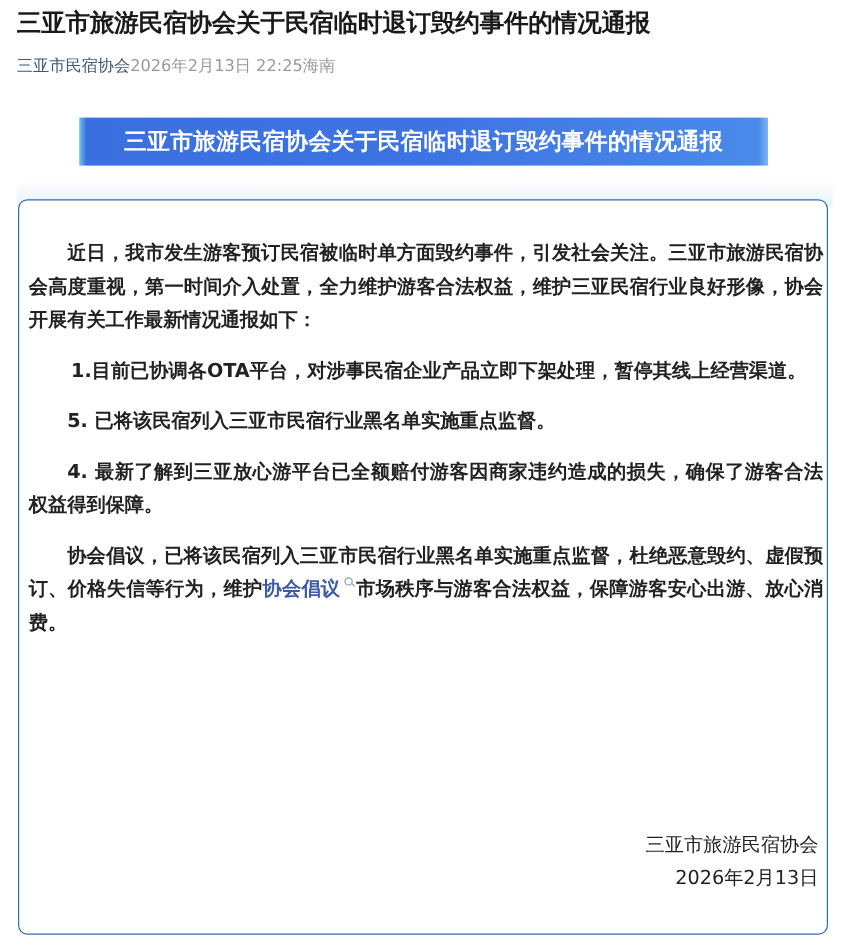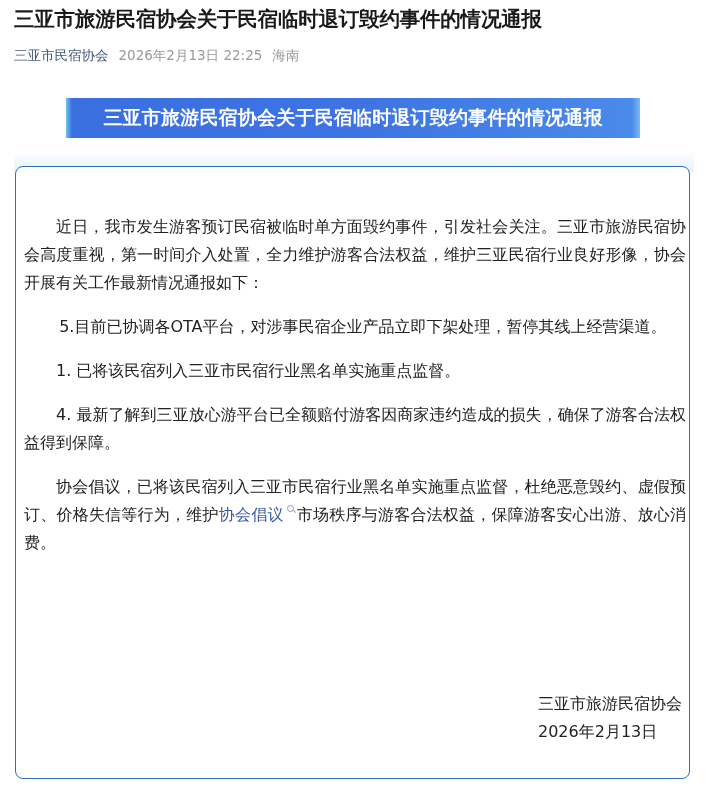--- a/index.html
+++ b/index.html
@@ -9,21 +9,21 @@
       color: #222222;
     }
     .title {
       position: absolute; left: 14px; top: 4px; width: 690px;
       font-size: 20.5px; font-weight: bold; color: #1a1a1a;
       line-height: 30px; letter-spacing: -0.2px; white-space: nowrap;
     }
     .meta {
       position: absolute; left: 14px; top: 44px;
       font-size: 13.5px; line-height: 22px; white-space: nowrap;
-      display: flex; gap: 10px;
+      display: flex; 
     }
     .meta .author { color: #405775; }
     .meta .time, .meta .loc { color: #999999; }
     .banner {
       position: absolute; left: 66px; top: 98px; width: 574px; height: 40px;
       background: linear-gradient(90deg, #6ec6f0 0px, #3a6fe0 6px, #3d73e2 50%, #4a8aea calc(100% - 8px), #7fb8f2 100%);
       display: flex; align-items: center; justify-content: center;
     }
     .banner span {
       color: #ffffff; font-size: 19px; font-weight: bold; letter-spacing: 0.2px;
@@ -35,38 +35,38 @@
     }
     .card {
       position: absolute; left: 15px; top: 166px; width: 675px; height: 613px;
       border: 1.5px solid #2f6db3; border-radius: 8px; background: #ffffff;
       box-sizing: border-box;
     }
     .body {
       position: absolute; left: 24px; top: 197px; width: 662px;
       font-size: 16px; line-height: 28px; color: #222222;
     }
-    .body p { margin: 16px 0 14px 0; text-indent: 2em; text-align: justify; }
+    .body p { margin: 0 0 14px 0; text-indent: 2em; text-align: justify; font-weight: bold; }
     .body p.item { text-indent: 2em; }
     .body p.item1 { text-indent: 2.2em; }
     .link { color: #3b5ca8; }
     .search-icon {
       display: inline-block; position: relative; width: 10px; height: 14px; vertical-align: top;
       margin-left: 2px; margin-right: 1px; text-indent: 0;
     }
     .search-icon::before {
       content: ""; position: absolute; left: 1px; top: 4px; width: 5px; height: 5px;
       border: 1px solid #8a9cc0; border-radius: 50%;
     }
     .search-icon::after {
       content: ""; position: absolute; left: 7px; top: 10px; width: 3px; height: 1px;
       background: #8a9cc0; transform: rotate(45deg);
     }
     .signature {
-      position: absolute; right: 27px; top: 690px; text-align: left;
+      position: absolute; right: 27px; top: 690px; text-align: right;
       font-size: 16px; line-height: 28px; color: #222222;
     }
   </style>
 </head>
 <body>
 
 <div class="title">三亚市旅游民宿协会关于民宿临时退订毁约事件的情况通报</div>
 
 <div class="meta">
   <span class="author">三亚市民宿协会</span>
@@ -76,22 +76,22 @@
 
 <div class="banner">
   <span>三亚市旅游民宿协会关于民宿临时退订毁约事件的情况通报</span>
 </div>
 
 <div class="card-glow"></div>
 <div class="card"></div>
 
 <div class="body">
   <p>近日，我市发生游客预订民宿被临时单方面毁约事件，引发社会关注。三亚市旅游民宿协会高度重视，第一时间介入处置，全力维护游客合法权益，维护三亚民宿行业良好形像，协会开展有关工作最新情况通报如下：</p>
-  <p class="item1">5.目前已协调各OTA平台，对涉事民宿企业产品立即下架处理，暂停其线上经营渠道。</p>
-  <p class="item">1. 已将该民宿列入三亚市民宿行业黑名单实施重点监督。</p>
+  <p class="item1">1.目前已协调各OTA平台，对涉事民宿企业产品立即下架处理，暂停其线上经营渠道。</p>
+  <p class="item">5. 已将该民宿列入三亚市民宿行业黑名单实施重点监督。</p>
   <p class="item">4. 最新了解到三亚放心游平台已全额赔付游客因商家违约造成的损失，确保了游客合法权益得到保障。</p>
   <p><span>协会倡议，已将该民宿列入三亚市民宿行业黑名单实施重点监督，杜绝恶意毁约、虚假预订、价格失信等行为，维护</span><span class="link">协会倡议</span><span class="search-icon"></span><span>市场秩序与游客合法权益，保障游客安心出游、放心消费。</span></p>
 </div>
 
 <div class="signature">
   <div>三亚市旅游民宿协会</div>
   <div>2026年2月13日</div>
 </div>
 
 </body></html>

